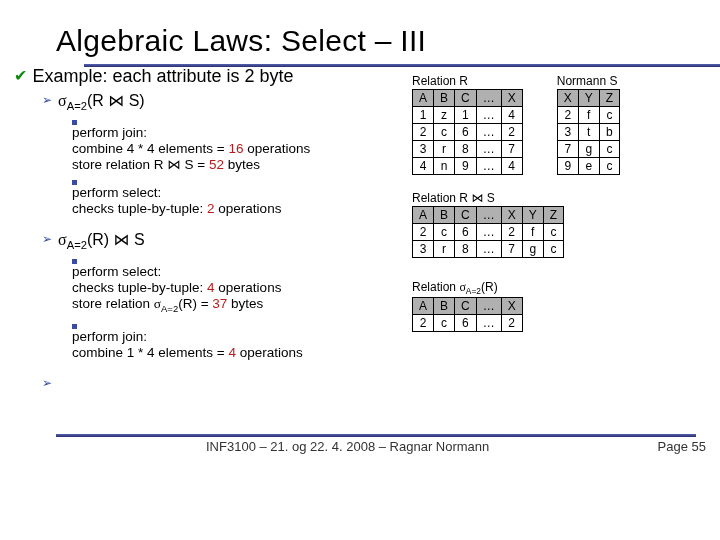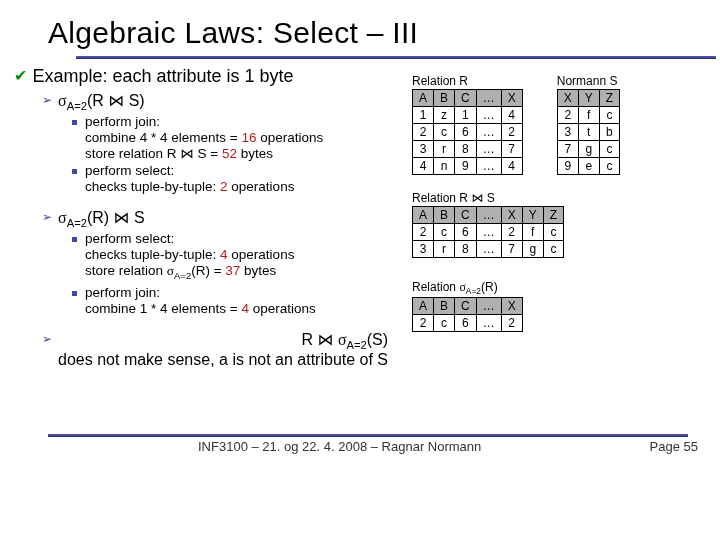--- a/index.html
+++ b/index.html
@@ -1,29 +1,29 @@
 <!DOCTYPE html>
 <html><head>
 <meta charset="utf-8">
 <style>
   * { box-sizing: border-box; margin: 0; padding: 0; }
   body { width: 720px; height: 540px; font-family: Arial, sans-serif; background: #fff; position: relative; }
-  .slide { width: 720px; height: 464px; position: relative; padding: 8px; }
+  .slide { width: 720px; height: 464px; position: relative; padding: 16px; }
   .title-wrap { position: relative; padding: 8px 0 0 40px; }
   .title { font-size: 30px; font-weight: normal; color: #000; letter-spacing: 0.3px; }
   .title-line { width: 640px; height: 3px; margin: 6px 0 0 28px; background: linear-gradient(to bottom,#5560b3,#2a2f6a); }
   .content { position: absolute; top: 66px; left: 14px; width: 700px; }
   .row-check { display: flex; align-items: flex-start; margin-bottom: 4px; }
   .check { color: #0c8a0c; font-size: 16px; margin-right: 5px; line-height: 20px; }
   .h1 { font-size: 18px; }
   .arrow-row { display: flex; align-items: flex-start; margin-left: 28px; margin-top: 4px; }
   .arrow { color: #3b4aa3; font-size: 12px; margin-right: 6px; line-height: 18px; }
   .h2 { font-size: 16px; font-family: Arial, sans-serif; text-align: right; }
   .bullet-block { margin-left: 58px; margin-top: 2px; }
-  .bullet-row { display: flex; align-items: flex-start; margin-bottom: 1px; }
+  .bullet-row { display: flex; align-items: flex-start; margin-bottom: 1px; flex-direction: column; }
   .sq { width: 5px; height: 5px; background: #3b4aa3; margin-top: 6px; margin-right: 8px; flex-shrink: 0; }
   .btxt { font-size: 13.5px; line-height: 16px; }
   .red { color: #b91c1c; }
   .sigma { font-family: 'Times New Roman', serif; }
   .sub { font-size: 0.7em; vertical-align: sub; }
   .join { font-family: Arial, sans-serif; }
   .tables { position: absolute; top: 70px; right: 16px; width: 292px; font-size: 12px; }
   .tbl-label { font-size: 12px; margin-bottom: 1px; margin-top: 4px; }
   .tbl { border-collapse: collapse; }
   .tbl td, .tbl th { border: 1px solid #000; padding: 1px 6px; text-align: center; font-weight: normal; height: 15px; min-width: 18px; font-size: 12px; }
@@ -40,21 +40,21 @@
 <div class="slide">
 
   <div class="title-wrap">
     <div class="title">Algebraic Laws: Select – III</div>
     <div class="title-line"></div>
   </div>
 
   <div class="content">
     <div class="row-check">
       <span class="check">✔</span>
-      <span class="h1">Example: each attribute is 1 byte</span>
+      <span class="h1">Example: each attribute is 2 byte</span>
     </div>
 
     <div class="arrow-row">
       <span class="arrow">➢</span>
       <span class="h2"><span class="sigma">σ</span><span class="sub">A=2</span>(R <span class="join">⋈</span> S)</span>
     </div>
     <div class="bullet-block">
       <div class="bullet-row">
         <div class="sq"></div>
         <div class="btxt">perform join:<br>combine 4 * 4 elements = <span class="red">16</span> operations<br>store relation R <span class="join">⋈</span> S = <span class="red">52</span> bytes</div>
@@ -79,21 +79,20 @@
       <div class="bullet-row">
         <div class="sq"></div>
         <div class="btxt">perform join:<br>combine 1 * 4 elements = <span class="red">4</span> operations</div>
       </div>
     </div>
 
     <div class="spacer"></div>
 
     <div class="arrow-row" style="margin-left:28px;">
       <span class="arrow">➢</span>
-      <span class="h2" style="font-size:16px;">R <span class="join">⋈</span> <span class="sigma">σ</span><span class="sub">A=2</span>(S)<br><span style="font-size:16px;">does not make sense, a is not an attribute of S</span></span>
     </div>
 
   </div>
 
   <div class="tables">
     <div class="side-by-side">
       <div>
         <div class="tbl-label">Relation R</div>
         <table class="tbl" id="tbl-R">
             <tbody>

